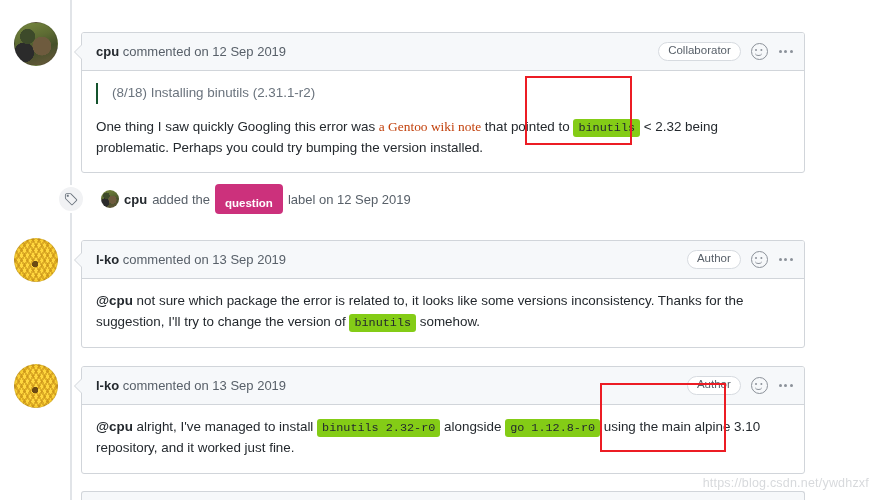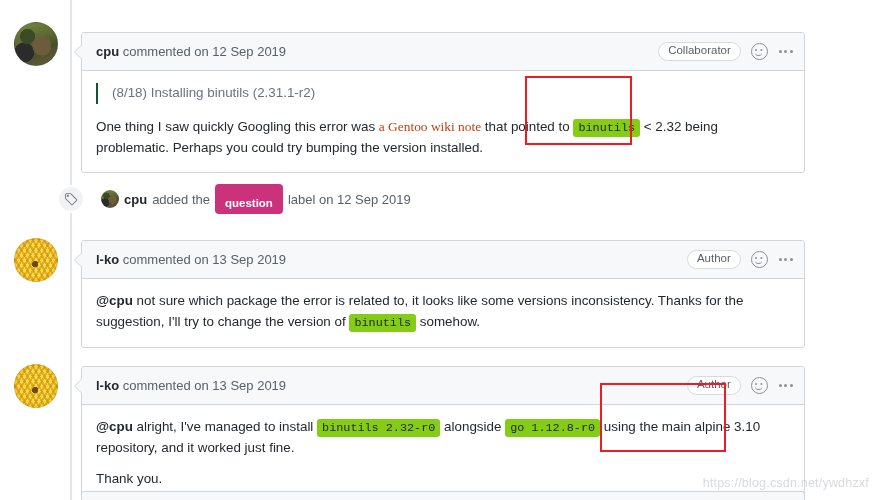--- a/index.html
+++ b/index.html
@@ -329,21 +329,20 @@
         <span class="ico-smile"></span>
         <span class="ico-kebab">
             <i></i>
             <i></i>
             <i></i>
           </span>
       </div>
     </div>
     <div class="c-body">
       <p><b>@cpu</b><span> alright, I've managed to install </span><code>binutils 2.32-r0</code><span> alongside </span><code>go 1.12.8-r0</code><span> using the main alpine 3.10 repository, and it worked just fine.</span></p>
-      <p>Thank you.</p>
     </div>
   </div>
 
   <div class="annot" style="left:600px; top:383px; width:126px; height:69px;"></div>
 
   <div class="bottom-stub"></div>
 
   <div class="watermark">https://blog.csdn.net/ywdhzxf</div>
 
 </div>

